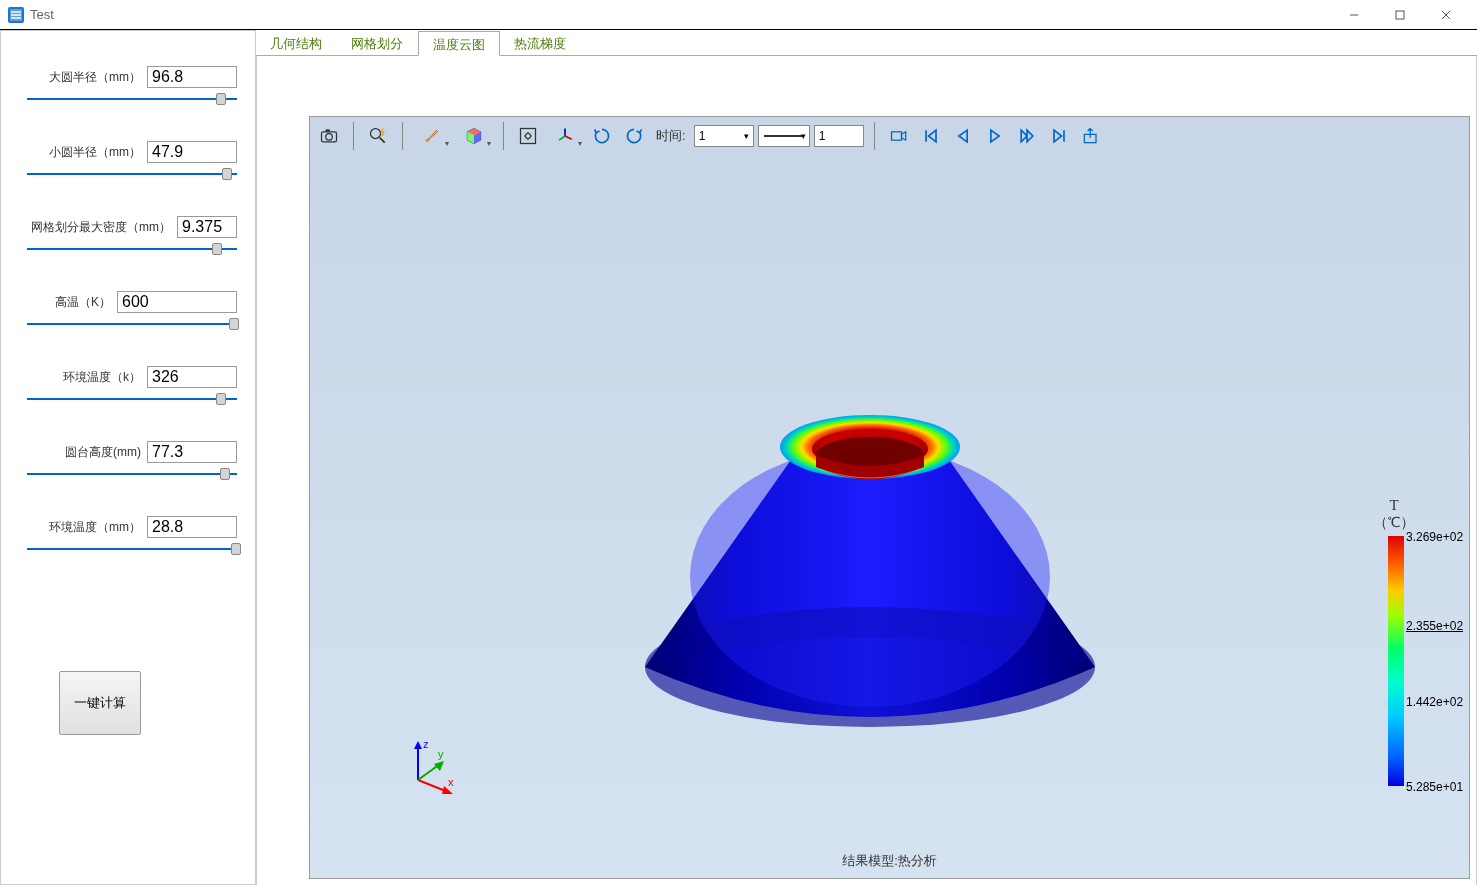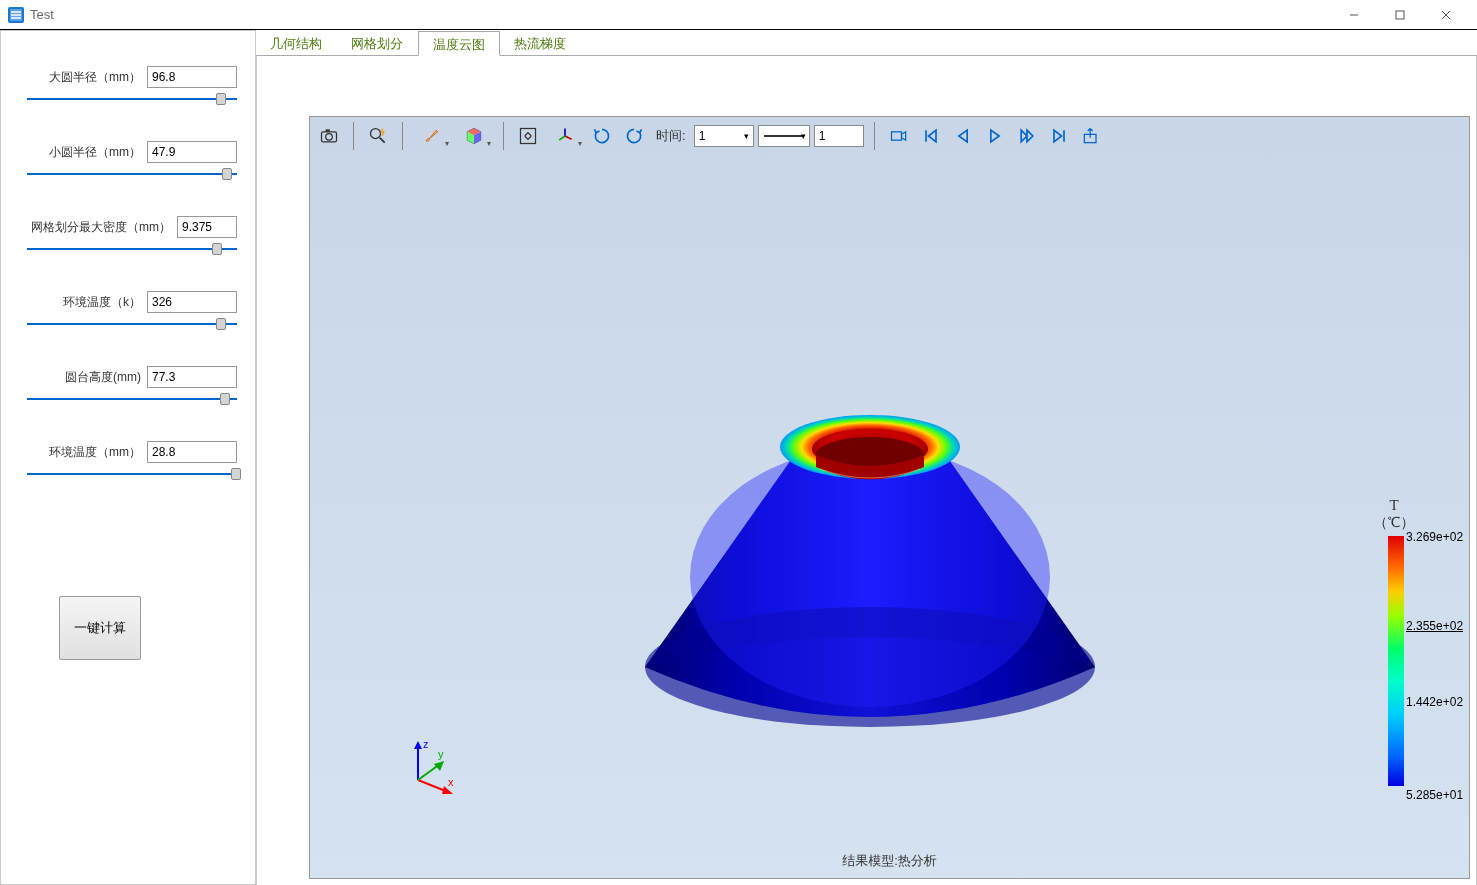--- a/index.html
+++ b/index.html
@@ -12,21 +12,21 @@
 .titlebar .win-btn { width: 46px; height: 30px; display: flex; align-items: center; justify-content: center; color: #666; cursor: pointer; }
 
 
 .main { display: flex; height: calc(100% - 30px); }
 
 
 .sidebar { width: 256px; border: 1px solid #ccc; padding: 35px 18px 18px 18px; background: #fff; }
 .param-row { margin-bottom: 35px; }
 .param-head { display: flex; align-items: center; justify-content: flex-end; gap: 6px; margin-bottom: 4px; }
 .param-label { font-size: 12px; color: #333; }
-.param-input { width: 90px; height: 22px; border: 1px solid #999; padding: 0 4px; font-size: 12px; font-family: inherit; }
+.param-input { width: 90px; height: 22px; border: 1px solid #999; padding: 0 4px; font-size: 16px; font-family: inherit; }
 .param-input.narrow { width: 60px; }
 .param-input.medium { width: 120px; }
 .slider-wrap { position: relative; height: 14px; margin-left: 8px; margin-right: 0; }
 .slider-track { position: absolute; left: 0; right: 0; top: 6px; height: 2px; background: #0066cc; }
 .slider-thumb { position: absolute; top: 1px; width: 10px; height: 12px; background: #d4d4d4; border: 1px solid #888; border-radius: 2px; cursor: pointer; }
 
 .calc-btn { margin-top: 80px; margin-left: 40px; padding: 22px 14px; background: linear-gradient(#f5f5f5,#e0e0e0); border: 1px solid #999; border-radius: 2px; font-size: 13px; cursor: pointer; }
 
 
 .content { flex: 1; display: flex; flex-direction: column; }
@@ -127,20 +127,30 @@
     </div>
         </div>
         <div class="param-row">
     <div class="param-head">
       <span class="param-label">网格划分最大密度（mm）</span>
       <input class="param-input narrow" value="9.375" style="">
     </div>
     <div class="slider-wrap">
       <div class="slider-track"></div>
       <div class="slider-thumb" style="left:88%"></div>
+    </div>
+        </div>
+        <div class="param-row">
+    <div class="param-head">
+      <span class="param-label">高温（K）</span>
+      <input class="param-input medium" value="600" style="">
+    </div>
+    <div class="slider-wrap">
+      <div class="slider-track"></div>
+      <div class="slider-thumb" style="left:96%"></div>
     </div>
         </div>
         <div class="param-row">
     <div class="param-head">
       <span class="param-label">环境温度（k）</span>
       <input class="param-input" value="326" style="">
     </div>
     <div class="slider-wrap">
       <div class="slider-track"></div>
       <div class="slider-thumb" style="left:90%"></div>
@@ -351,21 +361,21 @@
 
         <div class="colorbar-wrap">
           <div class="cb-title">T</div>
           <div class="cb-sub">（℃）</div>
           <div style="position:relative; display:inline-block;">
             <div class="cb-bar"></div>
             <div class="cb-labels" id="cb-labels">
                 <div class="cb-label" style="top: -6px;">3.269e+02</div>
                 <div class="cb-label" style="top: 83px; text-decoration: underline;">2.355e+02</div>
                 <div class="cb-label" style="top: 159px;">1.442e+02</div>
-                <div class="cb-label" style="top: 244px; margin-top: 8px;">5.285e+01</div>
+                <div class="cb-label" style="top: 244px;">5.285e+01</div>
               </div>
           </div>
         </div>
 
         <div class="foot-label">结果模型:热分析</div>
       </div>
 
     </div>
   </div>
 

